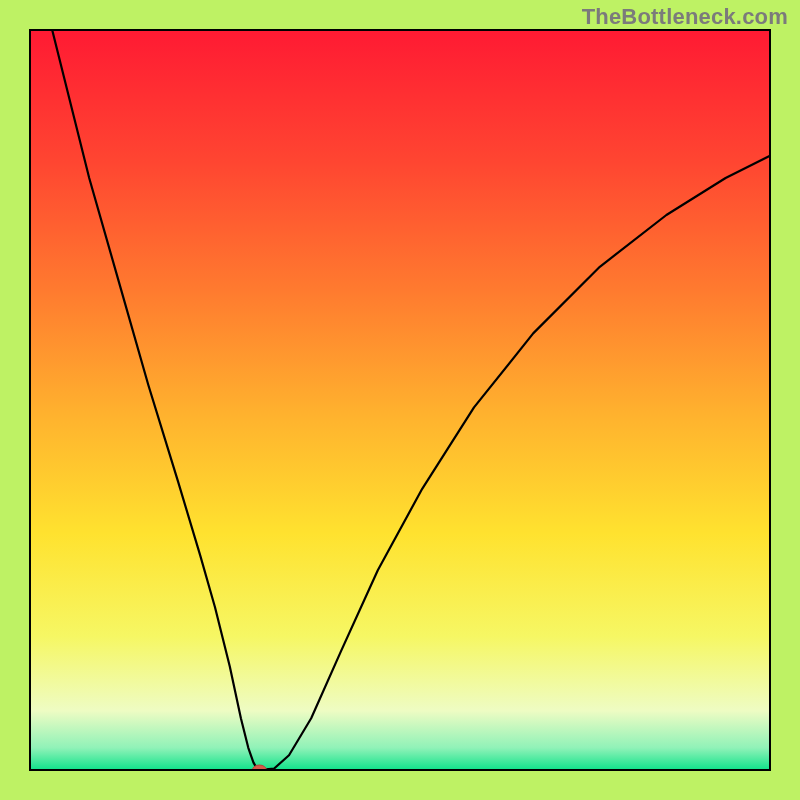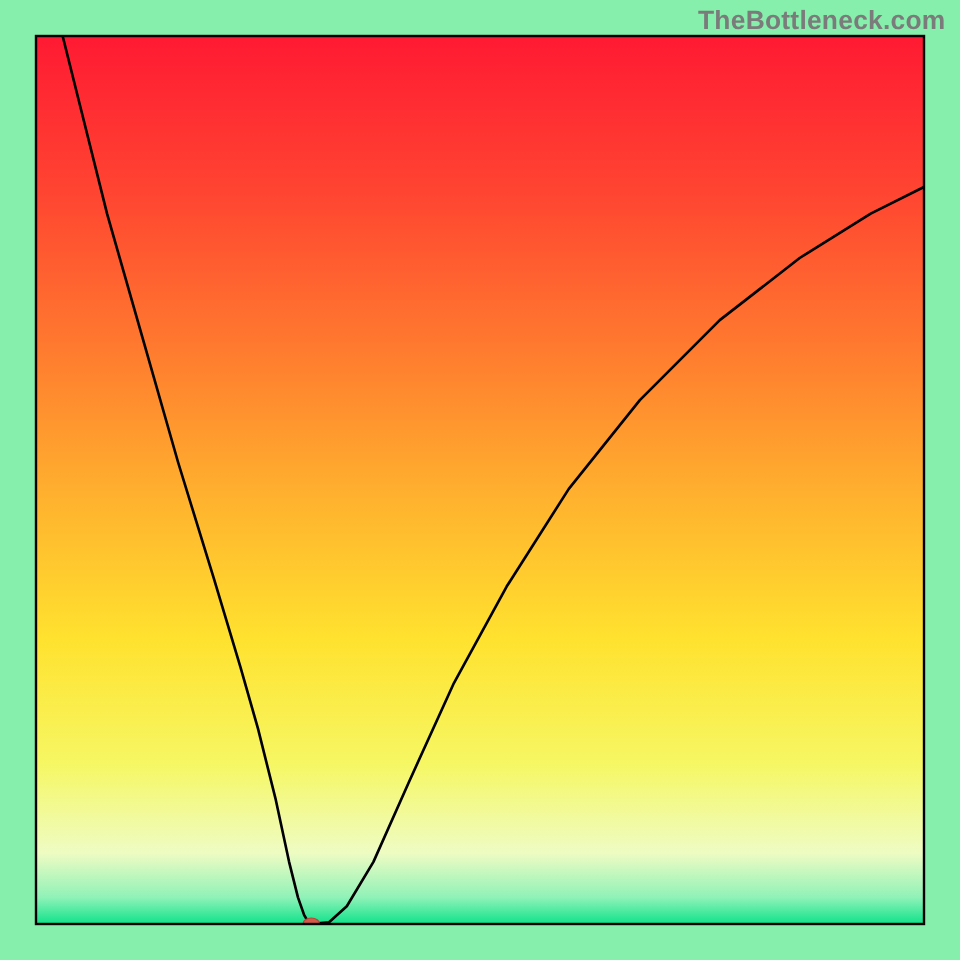--- a/index.html
+++ b/index.html
@@ -8,21 +8,21 @@
     width: 800px;
     height: 800px;
     background: #000;
     overflow: hidden;
     font-family: Arial, Helvetica, sans-serif;
   }
   .frame {
     position: relative;
     width: 800px;
     height: 800px;
-    background: #86efac;
+    background: #bef264;
   }
   .watermark {
     position: absolute;
     top: 4px;
     right: 12px;
     font-size: 22px;
     font-weight: 600;
     color: #7b7b7b;
     letter-spacing: 0.2px;
     z-index: 10;

